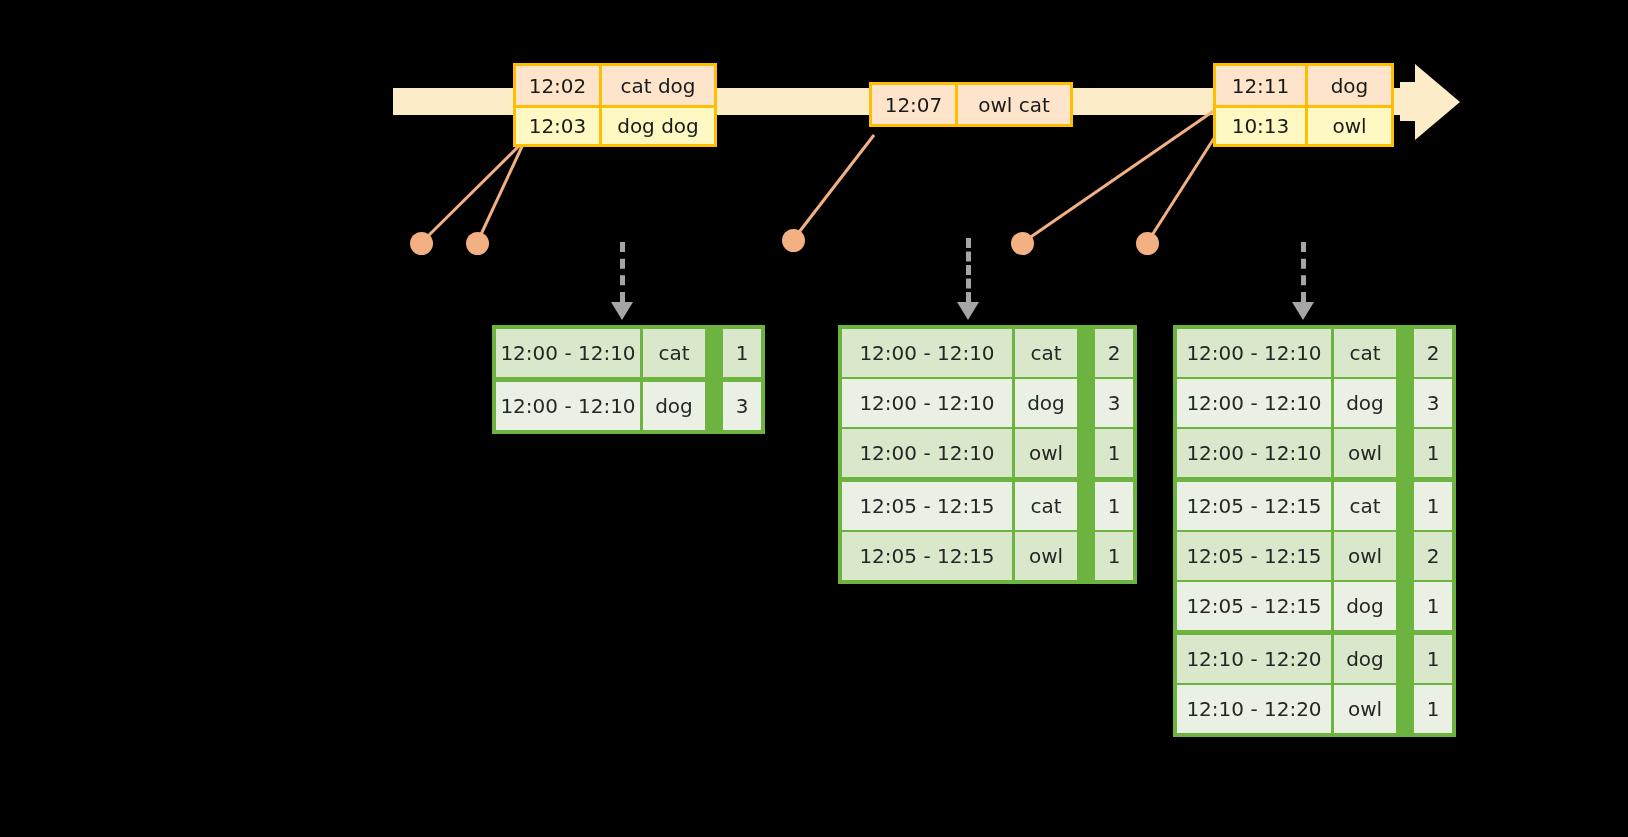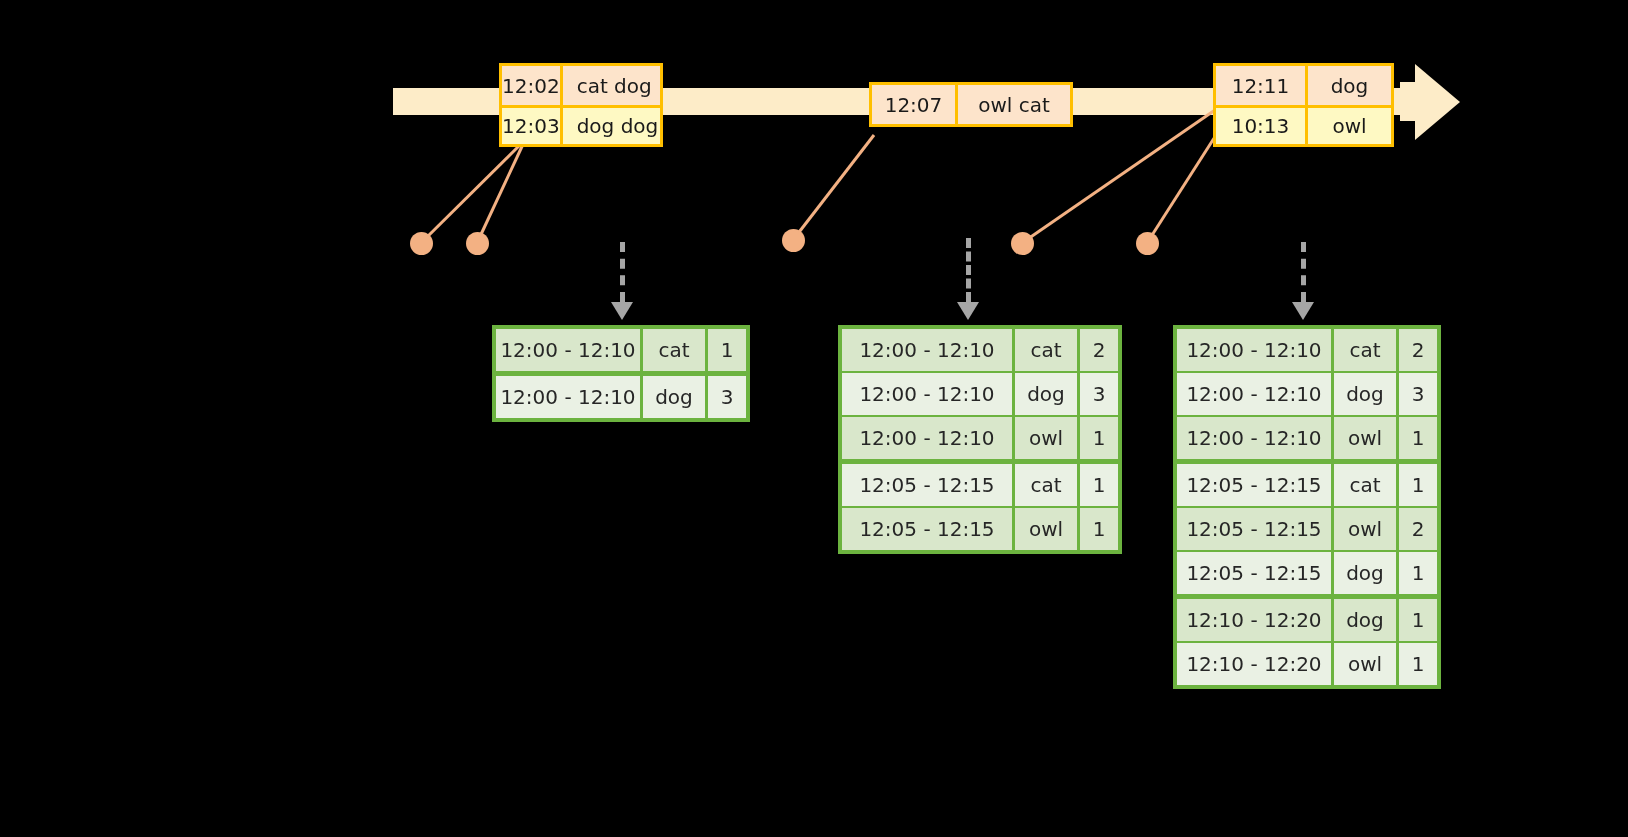--- a/index.html
+++ b/index.html
@@ -60,21 +60,21 @@
     white-space: nowrap;
   }
   .evt-words {
     flex: 1;
     display: flex; align-items: center; justify-content: center;
     font-size: 20px; color: #1a1a1a;
     padding: 0 14px;
     white-space: nowrap;
   }
 
-  #evt1 { left: 499px; top: 63px; width: 164px; }
+  #evt1 { left: 513px; top: 63px; width: 204px; }
   #evt2 { left: 869px; top: 82px; width: 204px; }
   #evt3 { left: 1213px; top: 63px; width: 181px; }
   #evt3 .evt-time { width: 92px; }
 
   
   .dot {
     position: absolute;
     width: 23px; height: 23px;
     border-radius: 50%;
     background: #f3b183;
@@ -88,34 +88,34 @@
   
   .res-table {
     position: absolute;
     border: 4px solid #6cb33f;
     background: #6cb33f;
     display: flex;
     flex-direction: column;
   }
   .res-row {
     display: flex;
-    height: 42px;
+    height: 48px;
     margin-bottom: 2px;
   }
   .res-row:last-child { margin-bottom: 0; }
   .res-row.grp-end { margin-bottom: 5px; }
   .res-row.tint-a .cell { background: #d9e7cb; }
   .res-row.tint-b .cell { background: #eaf1e4; }
   .cell {
     display: flex; align-items: center; justify-content: center;
     font-size: 20px; color: #262626;
     white-space: nowrap;
   }
   .cell.c-window { flex: 0 0 auto; margin-right: 3px; }
-  .cell.c-key    { flex: 0 0 auto; margin-right: 3px; }
+  .cell.c-key    { flex: 0 0 auto; margin-right: 18px; }
   .cell.c-count  { flex: 0 0 auto; }
 
   #tbl1 { left: 492px; top: 325px; }
   #tbl1 .c-window { width: 144px; }
   #tbl1 .c-key    { width: 62px; }
   #tbl1 .c-count  { width: 38px; }
 
   #tbl2 { left: 838px; top: 325px; }
   #tbl2 .c-window { width: 170px; }
   #tbl2 .c-key    { width: 62px; }

